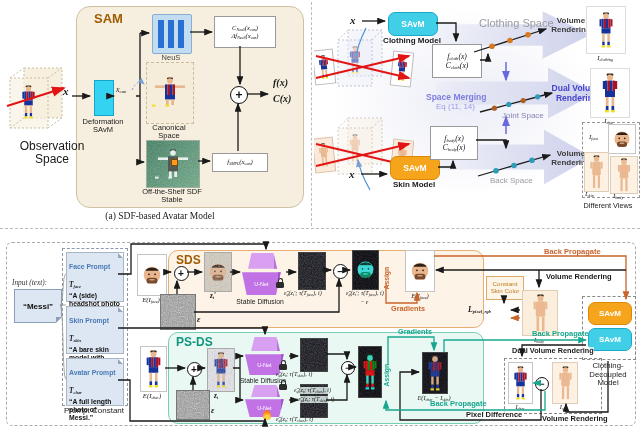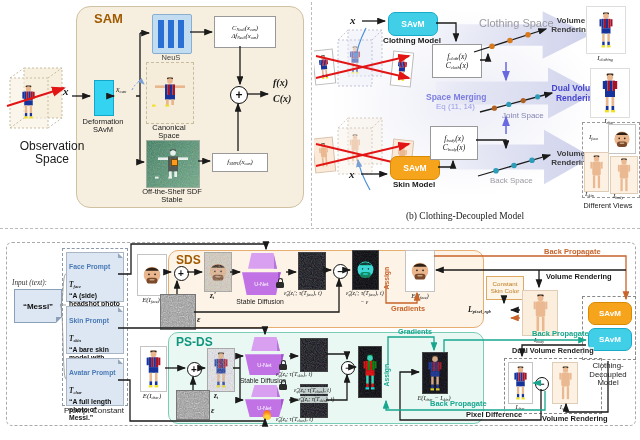--- a/index.html
+++ b/index.html
@@ -193,20 +193,21 @@
   <span class="math">C<sub>NeuS</sub>(x<sub>can</sub>)</span>
   <span class="math">Δf<sub>NeuS</sub>(x<sub>can</sub>)</span>
 </div>
 <div class="card center" style="left:212px;top:153px;width:54px;height:17px;border-color:#999;font-size:6.8px;display:flex;align-items:center;justify-content:center">
   <span class="math">f<sub>SMPL</sub>(x<sub>can</sub>)</span>
 </div>
 
 <div class="op" style="left:230px;top:86px;width:16px;height:16px;font-size:12px">+</div>
 <div class="lbl math bold" style="left:273px;top:77px;font-size:10px">f(x)</div>
 <div class="lbl math bold" style="left:273px;top:93px;font-size:10px">C(x)</div>
+<div class="lbl center" style="left:30px;top:211px;width:260px;font-size:9.5px;font-family:'Liberation Serif',serif">(a) SDF-based Avatar Model</div>
 
 <div class="abs" style="left:314px;top:26px;width:100px;height:78px">
   <svg class="fillsvg" viewBox="0 0 100 78">
     <rect x="34" y="4" width="34" height="46" fill="rgba(236,238,248,.5)" stroke="#c3c3d6" stroke-dasharray="2,2"></rect>
     <rect x="24" y="14" width="34" height="46" fill="rgba(236,238,248,.4)" stroke="#c3c3d6" stroke-dasharray="2,2"></rect>
     <line x1="24" y1="14" x2="34" y2="4" stroke="#c3c3d6" stroke-dasharray="2,2"></line>
     <line x1="58" y1="14" x2="68" y2="4" stroke="#c3c3d6" stroke-dasharray="2,2"></line>
     <g opacity=".55">
           <use href="#p-cloth" x="34" y="16" width="14" height="36"></use>
         </g>
@@ -295,21 +296,20 @@
       </svg>
 </div>
 <div class="lbl math" style="left:585px;top:189.5px;font-size:6.8px">I<sub>skin</sub></div>
 <div class="card" style="left:610px;top:156px;width:26px;height:36px;background:#fdf1e3;border-color:#e0cdb8">
   <svg class="fillsvg" viewBox="0 0 26 36">
         <use href="#p-skin" x="4" y="1" width="18" height="34"></use>
       </svg>
 </div>
 <div class="lbl math" style="left:613px;top:192px;font-size:6.8px">I<sub>body</sub></div>
 <div class="lbl center" style="left:576px;top:202px;width:64px;font-size:7.3px">Different Views</div>
-<div class="lbl center" style="left:350px;top:211px;width:230px;font-size:9.5px;font-family:'Liberation Serif',serif">(b) Clothing-Decoupled Model</div>
 
 <div class="abs" style="left:0;top:228px;width:640px;border-top:1px dashed #bbb"></div>
 <div class="abs" style="left:311px;top:2px;height:224px;border-left:1px dashed #bbb"></div>
 <div class="dashbox" style="left:6px;top:242px;width:628px;height:182px;border-radius:6px;border-color:#aaa"></div>
 
 <div class="lbl math" style="left:12px;top:279px;font-size:7.3px;color:#333">Input (text):</div>
 <div class="abs" style="left:14px;top:289px;width:46px;height:32px;background:#dce7f3;border:1px solid #8aa0b8;display:flex;align-items:center;justify-content:center">
   <span class="bold" style="font-size:8px">“Messi”</span>
   <span class="fold-br"></span>
 </div>

